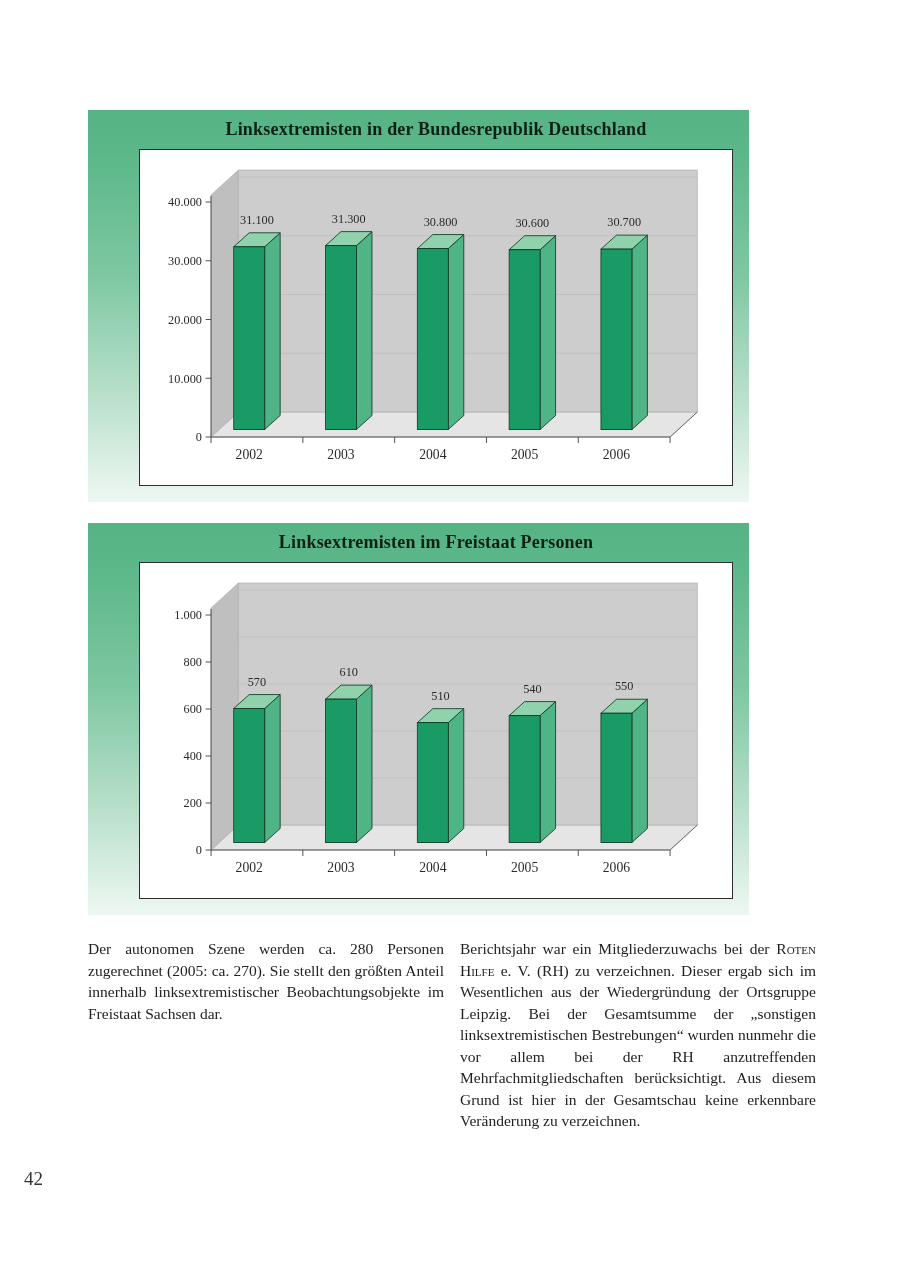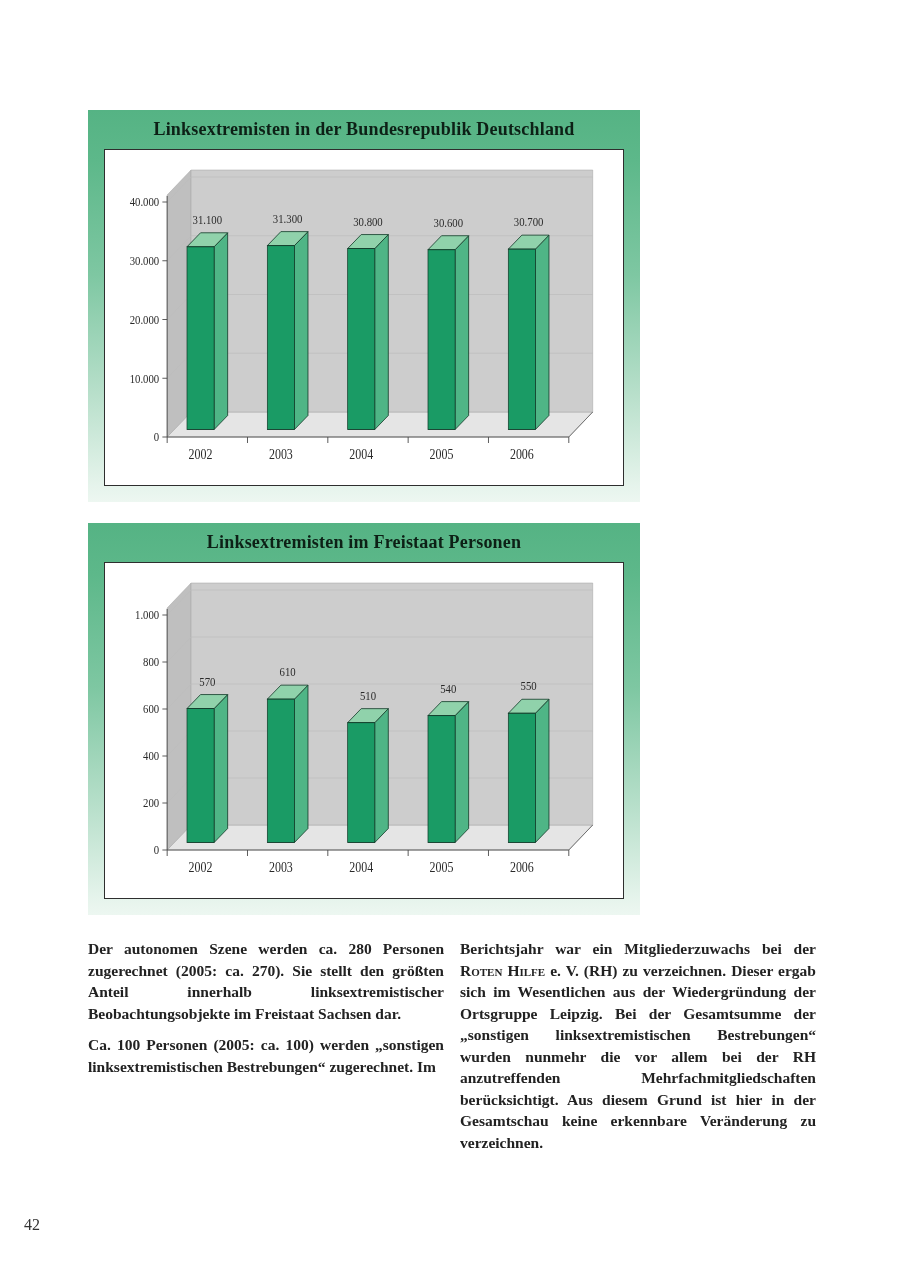--- a/index.html
+++ b/index.html
@@ -1,45 +1,46 @@
 <!DOCTYPE html>
 <html><head>
 <meta charset="utf-8">
 <style>
   html,body{margin:0;padding:0;}
   body{
     width:900px;height:1272px;position:relative;background:#ffffff;
     font-family:"Liberation Serif", serif;color:#1f1f1f;overflow:hidden;
   }
   .panel{
-    position:absolute;left:88px;width:552px;height:392px;
+    position:absolute;left:88px;width:626px;height:392px;
     background:linear-gradient(180deg,#55b384 0%,#5db88a 13%,#7ec7a2 42%,#b7dfca 72%,#e6f4ec 96%,#edf7f1 100%);
+    padding-left:35px;
   }
   #panel-1{top:110px;}
   #panel-2{top:523px;}
   .panel-title{
     height:39px;display:flex;align-items:center;justify-content:center;
     font-weight:bold;font-size:18px;letter-spacing:.2px;color:#0d2016;
   }
   .chart-box{
     margin:0 16px;height:337px;background:#ffffff;
     border:1px solid #2e2e2e;box-sizing:border-box;
   }
   .chart-box svg{display:block;width:100%;height:100%;}
   .text-cols{
     position:absolute;left:88px;top:938px;width:728px;
     display:flex;gap:16px;
   }
   .text-col{
     width:356px;font-size:15.5px;line-height:1.39;text-align:justify;color:#222222;
   }
-  .text-col p{margin:0 0 10px 0;font-weight:bold;}
+  .text-col p{margin:0 0 10px 0;}
   .smallcaps{font-variant:small-caps;}
   .page-number{
-    position:absolute;left:24px;top:1216px;font-size:16px;color:#333333;
+    position:absolute;left:24px;top:1168px;font-size:19px;color:#333333;
   }
 </style>
 </head>
 <body>
 
 <div class="panel" id="panel-1">
   <div class="panel-title">Linksextremisten in der Bundesrepublik Deutschland</div>
   <div class="chart-box">
     <svg id="chart-svg-0" preserveAspectRatio="none" viewBox="0 0 650 335">
         <polygon points="78,287 582,287 612,262 108,262" fill="#e5e5e5" stroke="#a8a8a8" stroke-width="0.6"></polygon>
@@ -184,20 +185,19 @@
         </g>
         <text x="531.5999999999999" y="127.25" text-anchor="middle" font-size="13.5" fill="#2a2a2a" font-family="Liberation Serif, serif">550</text>
         <text x="523.0999999999999" y="309" text-anchor="middle" font-size="15" fill="#2a2a2a" font-family="Liberation Serif, serif">2006</text>
       </svg>
   </div>
 </div>
 
 <div class="text-cols">
   <div class="text-col">
     <p>Der autonomen Szene werden ca. 280 Personen zugerechnet (2005: ca. 270). Sie stellt den größten Anteil innerhalb linksextremistischer Beobachtungsobjekte im Freistaat Sachsen dar.</p>
-    <p>Ca. 100 Personen (2005: ca. 100) werden „sonstigen linksextremistischen Bestrebungen“ zugerechnet. Im</p>
   </div>
   <div class="text-col">
     <p><span>Berichtsjahr war ein Mitgliederzuwachs bei der </span><span class="smallcaps">Roten Hilfe</span><span> e. V. (RH) zu verzeichnen. Dieser ergab sich im Wesentlichen aus der Wiedergründung der Ortsgruppe Leipzig. Bei der Gesamtsumme der „sonstigen linksextremistischen Bestrebungen“ wurden nunmehr die vor allem bei der RH anzutreffenden Mehrfachmitgliedschaften berücksichtigt. Aus diesem Grund ist hier in der Gesamtschau keine erkennbare Veränderung zu verzeichnen.</span></p>
   </div>
 </div>
 
 <div class="page-number">42</div>
 
 </body></html>

